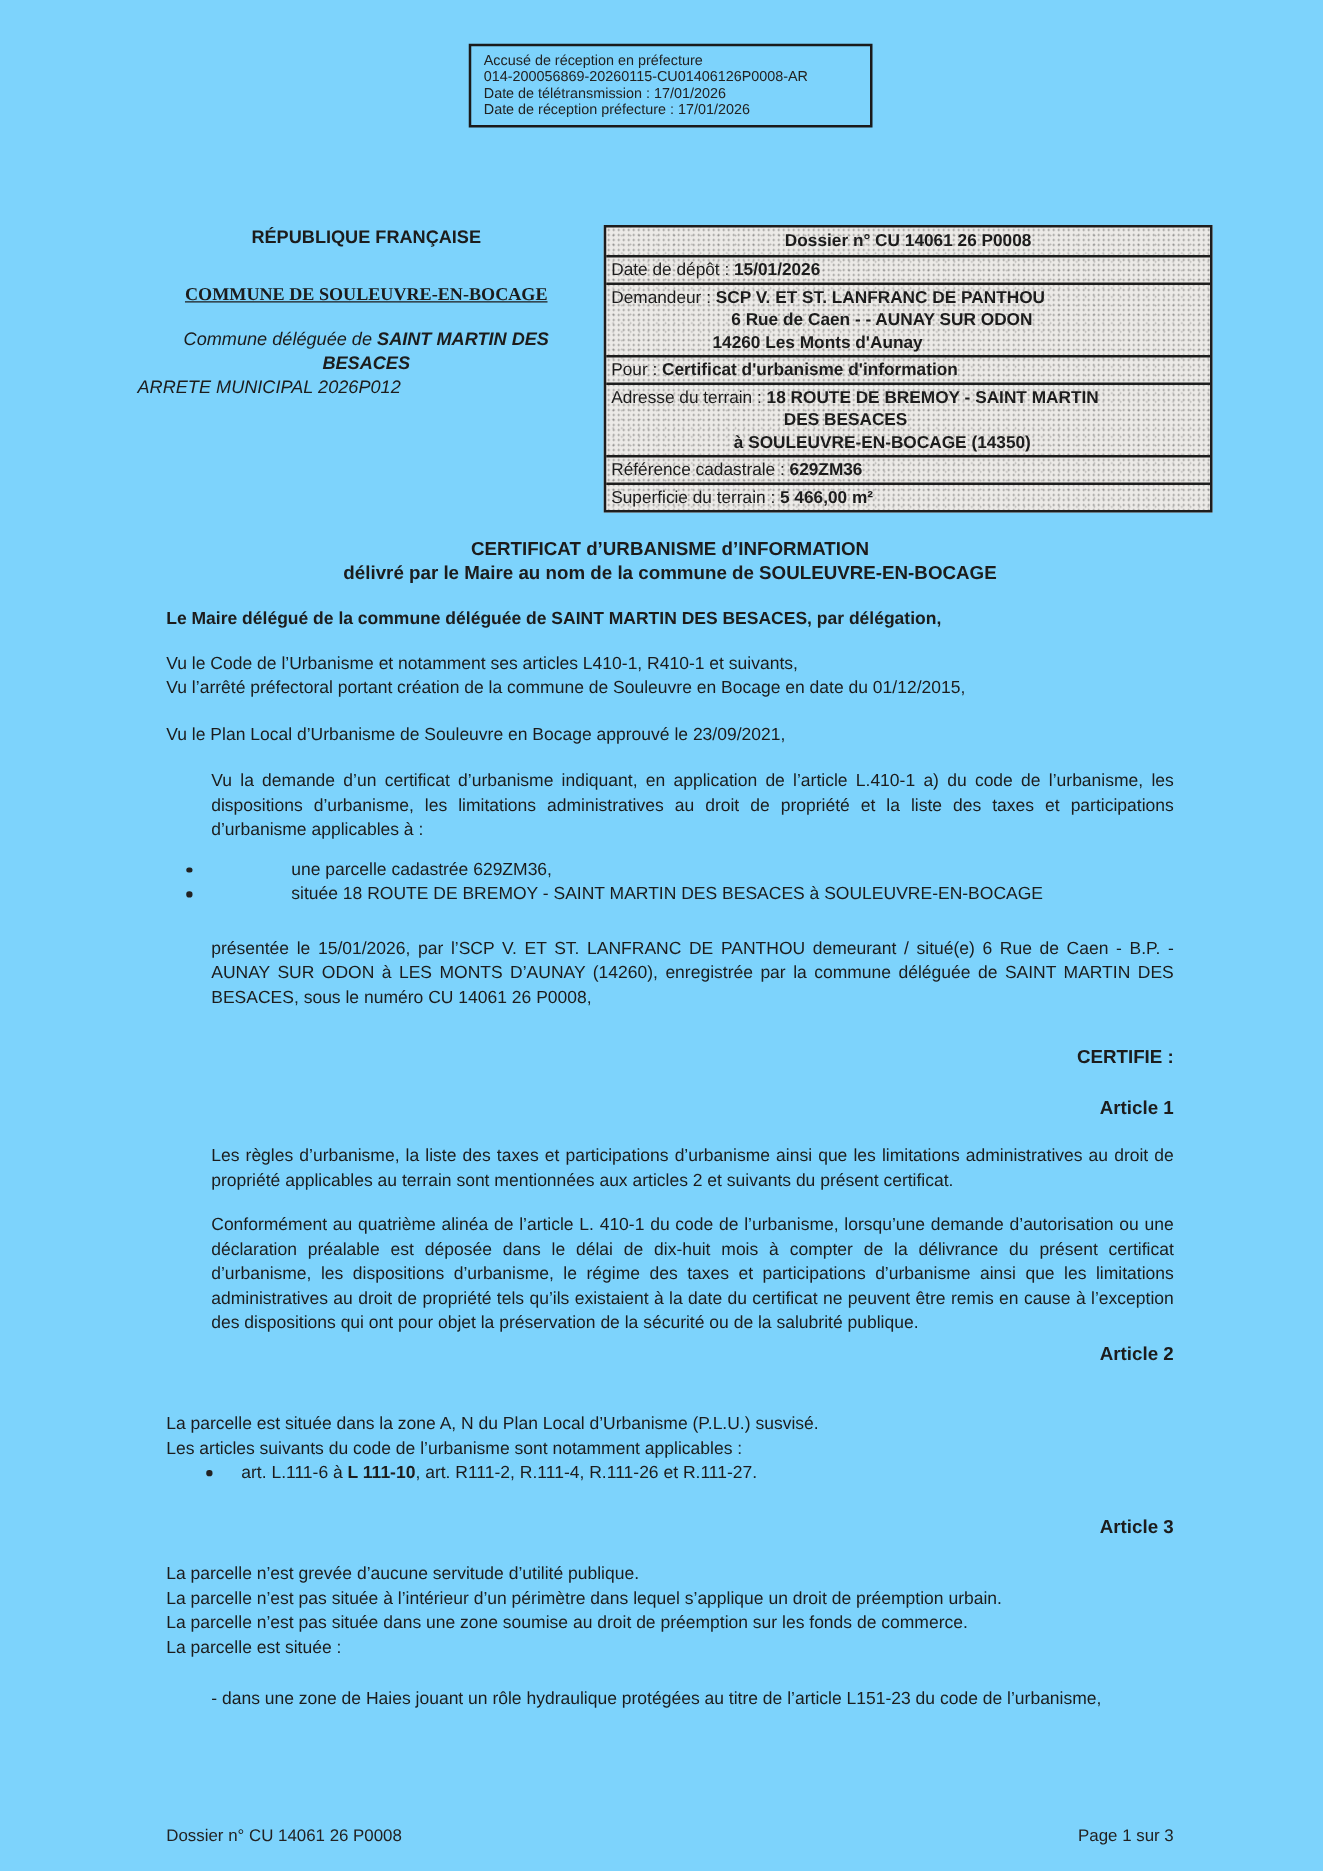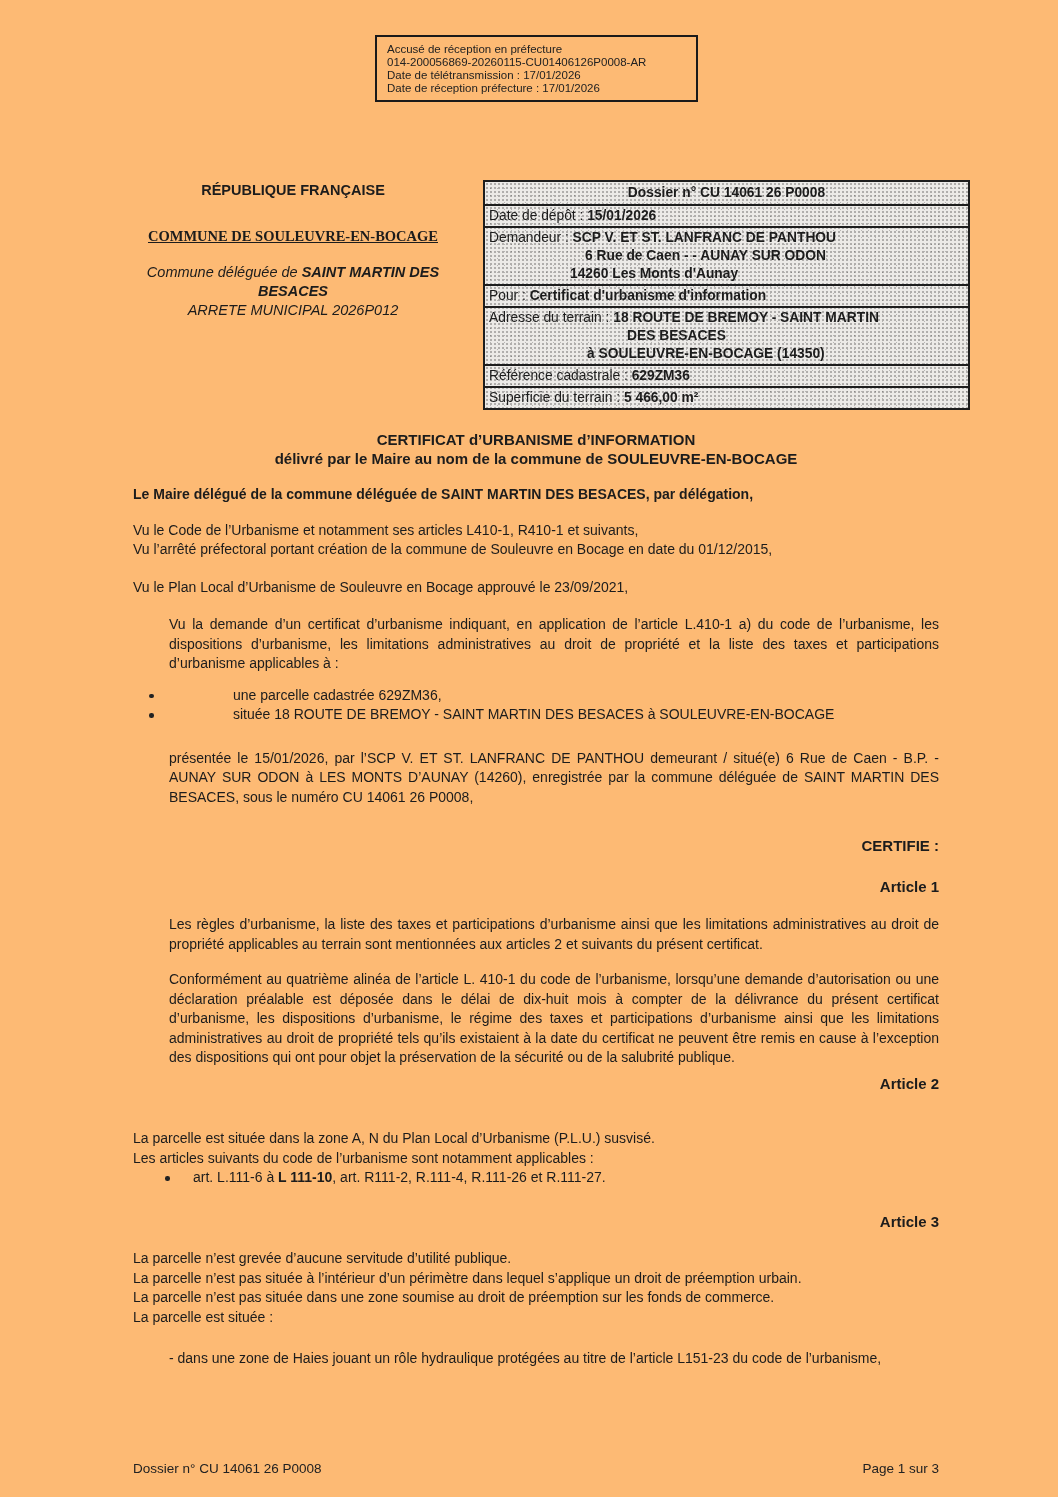--- a/index.html
+++ b/index.html
@@ -1,20 +1,20 @@
 <!DOCTYPE html>
 <html><head>
 <meta charset="utf-8">
 <style>
   * { margin:0; padding:0; box-sizing:border-box; }
   html,body { background:#9a9a9a; }
   .page {
     position:relative;
     width:1058px; height:1497px;
-    background:#fdba74;
+    background:#7dd3fc;
     font-family:"Liberation Sans", sans-serif;
     color:#1c1c1c;
     overflow:hidden;
   }
   .b { font-weight:bold; }
   .it { font-style:italic; }
   .just { text-align:justify;margin-left:36px; }
 
   
   .stamp-box {
@@ -36,21 +36,21 @@
 
   
   .left-col {
     position:absolute; left:110px; top:181px; width:366px;
     text-align:center; font-size:14.5px; line-height:19px;
   }
   .left-col .republic { font-weight:bold; }
   .left-col .commune  { font-weight:bold; text-decoration:underline; margin-top:27px;font-family:Liberation Serif, serif; }
   .left-col .delegated { font-style:italic; font-weight:bold; margin-top:17px; }
   .left-col .delegated .pfx { font-weight:normal; font-style:italic; }
-  .left-col .arrete { font-style:italic; text-align:center; }
+  .left-col .arrete { font-style:italic; text-align:left; }
 
   
   .dossier-table {
     position:absolute; left:483px; top:180px; width:487px;
     border:2px solid #1d1d1d;
     font-size:13.8px; line-height:18px;
     background-color:#eceae7;
     background-image:
       radial-gradient(rgba(30,30,30,0.45) 0.5px, rgba(0,0,0,0) 1.1px),
       radial-gradient(rgba(60,60,60,0.30) 0.5px, rgba(0,0,0,0) 1.0px);

